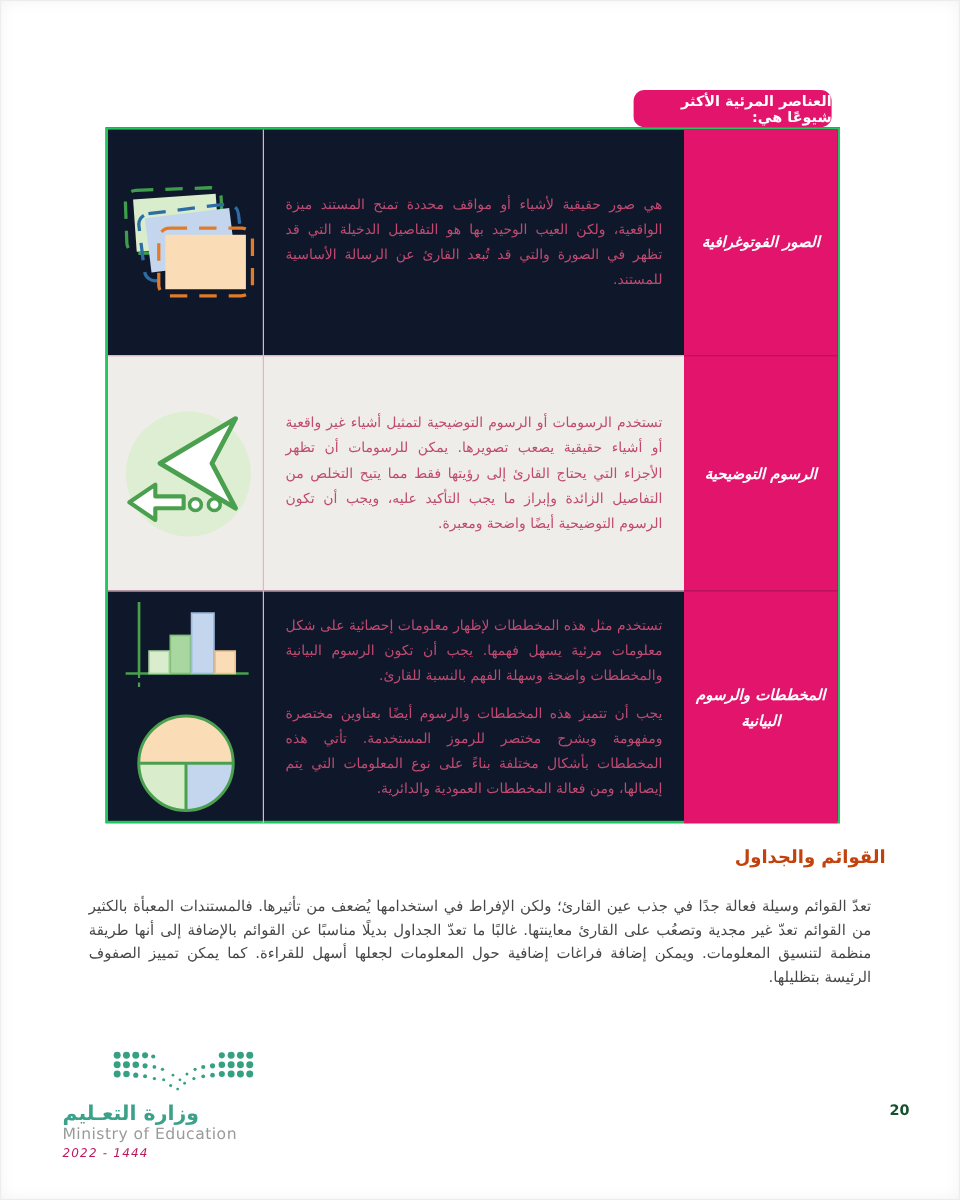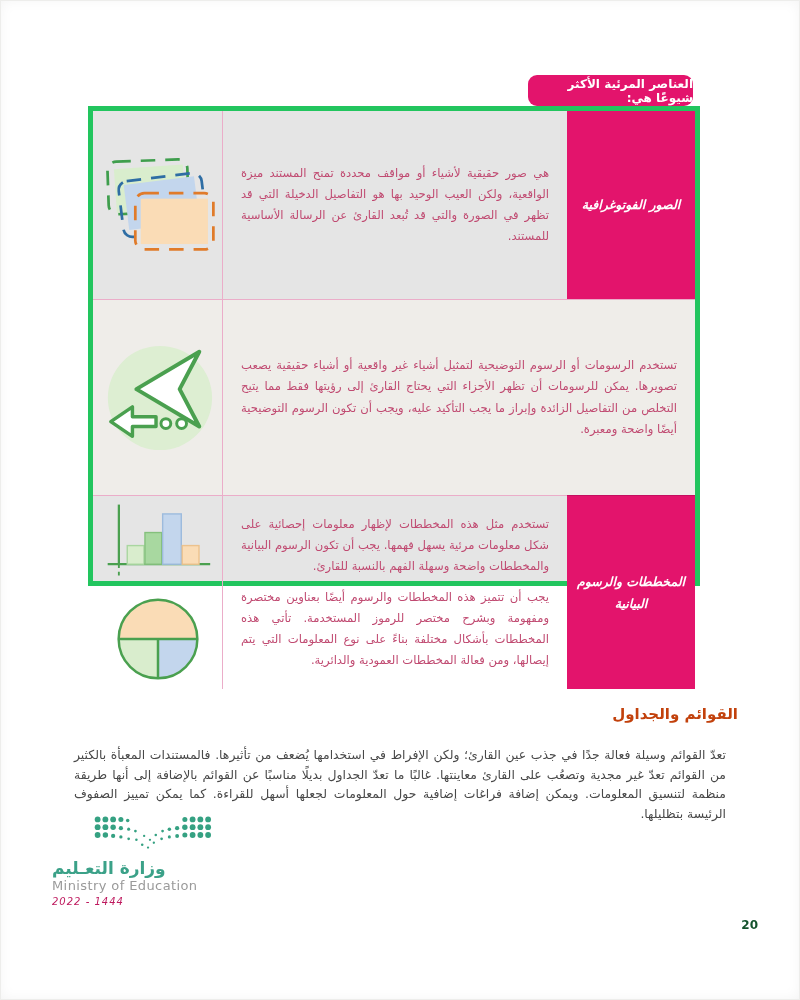--- a/index.html
+++ b/index.html
@@ -10,22 +10,22 @@
   }
   
   .banner{
     position:absolute;top:75px;left:528px;width:165px;height:31px;
     background:var(--pink);border-radius:9px;
     display:flex;align-items:center;justify-content:center;
     color:#fff;font-size:12px;font-weight:bold;direction:rtl;z-index:3;
   }
   
   .vtable{
-    position:absolute;top:106px;left:88px;width:612px;height:480px;
-    border:5px solid #22c55e;box-sizing:border-box;background:#e5e5e5;z-index:2;
+    position:absolute;top:106px;left:88px;width:612px;height:580px;
+    border:2px solid #22c55e;box-sizing:border-box;background:#0f172a;z-index:2;
   }
   .vrow{display:flex;flex-direction:row;box-sizing:border-box;}
   .vrow + .vrow .cell{border-top:1px solid #ebadc9;}
   .vrow + .vrow .label-cell{border-top:1px solid #c40e5f;}
   .cell{box-sizing:border-box;}
   .icon-cell{
     width:130px;flex:0 0 130px;display:flex;flex-direction:column;
     align-items:center;justify-content:center;gap:10px;
     border-right:1px solid #ebadc9;
   }
@@ -47,21 +47,21 @@
   
   .section-heading{
     position:absolute;top:705px;right:62px;margin:0;
     direction:rtl;font-size:15px;font-weight:bold;color:#c2410c;
   }
   .section-paragraph{
     position:absolute;top:733px;right:62px;left:62px;margin:12px;
     direction:rtl;text-align:justify;font-size:12.4px;line-height:1.58;color:#484848;
   }
   
-  .footer-logo{position:absolute;left:52px;top:812px;width:220px;}
+  .footer-logo{position:absolute;left:52px;top:872px;width:220px;}
   .logo-dots{display:block;margin-left:34px;}
   .logo-ar{font-size:17px;font-weight:bold;color:#3ba188;direction:rtl;text-align:left;margin-top:2px;}
   .logo-en{font-size:13px;color:#9a9a9a;letter-spacing:.4px;margin-top:0;}
   .logo-years{font-size:10px;color:#be185d;letter-spacing:1px;margin-top:3px;font-style:italic;}
   .page-number{
     position:absolute;right:42px;top:918px;
     font-size:12px;font-weight:bold;color:#14532d;
   }
 </style>
 </head>
@@ -99,20 +99,23 @@
         <svg width="118" height="124" viewBox="0 0 120 126">
           <circle cx="62" cy="63" r="53" fill="#ddeed2"></circle>
           <path d="M102 16 L38 54 L102 92 L82 54 Z" fill="#ffffff" stroke="#4aa04f" stroke-width="4" stroke-linejoin="round"></path>
           <path d="M58 82 L58 92 L34 92 L34 102 L12 87 L34 72 L34 82 Z" fill="#ffffff" stroke="#4aa04f" stroke-width="3.5" stroke-linejoin="round"></path>
           <circle cx="68" cy="89" r="5" fill="#ffffff" stroke="#4aa04f" stroke-width="3"></circle>
           <circle cx="84" cy="89" r="5" fill="#ffffff" stroke="#4aa04f" stroke-width="3"></circle>
         </svg>
       </div>
       <div class="cell text-cell">
         <p>تستخدم الرسومات أو الرسوم التوضيحية لتمثيل أشياء غير واقعية أو أشياء حقيقية يصعب تصويرها. يمكن للرسومات أن تظهر الأجزاء التي يحتاج القارئ إلى رؤيتها فقط مما يتيح التخلص من التفاصيل الزائدة وإبراز ما يجب التأكيد عليه، ويجب أن تكون الرسوم التوضيحية أيضًا واضحة ومعبرة.</p>
+      </div>
+      <div class="cell label-cell">
+        <span>الرسوم التوضيحية</span>
       </div>
     </div>
 
     <div class="vrow r3">
       <div class="cell icon-cell">
         <svg width="112" height="82" viewBox="0 0 120 88">
           <line x1="18" y1="6" x2="18" y2="70" stroke="#4aa04f" stroke-width="2.4"></line>
           <line x1="6" y1="70" x2="116" y2="70" stroke="#4aa04f" stroke-width="2.4"></line>
           <line x1="18" y1="70" x2="18" y2="84" stroke="#4aa04f" stroke-width="2" stroke-dasharray="4 4"></line>
           <rect x="27" y="50" width="18" height="20" fill="#d9edcd" stroke="#a9d6a0" stroke-width="1.5"></rect>

